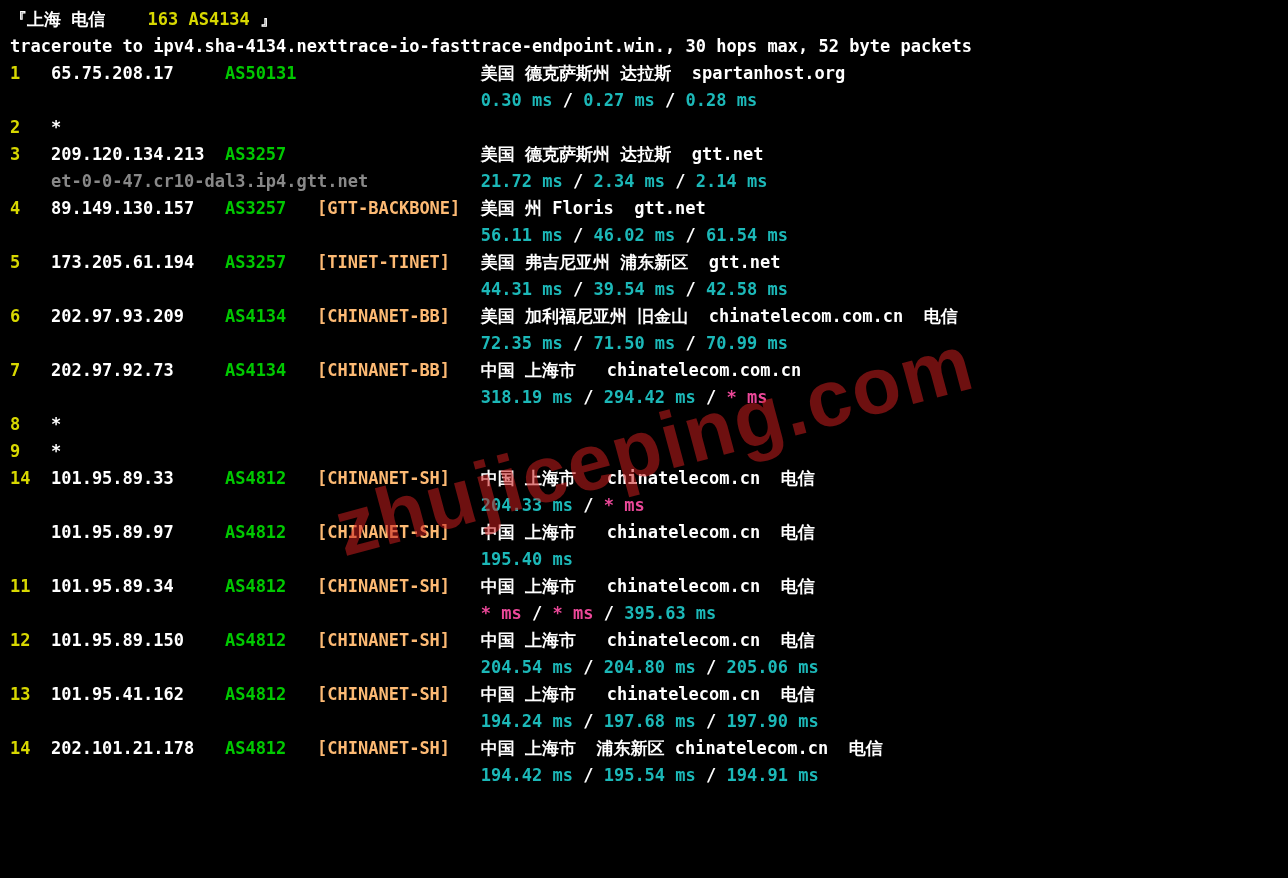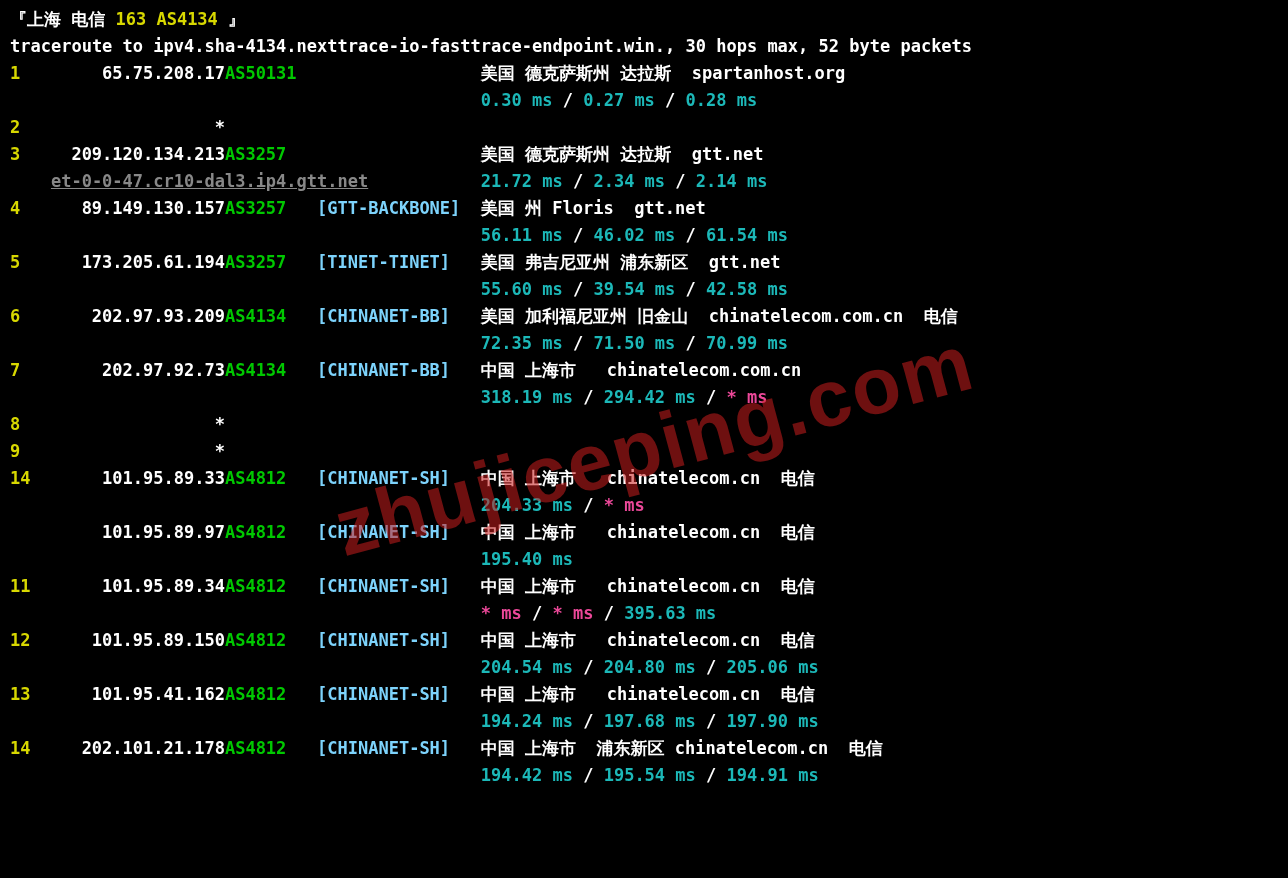--- a/index.html
+++ b/index.html
@@ -16,37 +16,37 @@
     line-height: 27px;
     font-weight: bold;
     color: #fff;
     padding: 6px 10px;
     position: relative;
   }
   .title {
     color: #fff;
     white-space: pre;
   }
-  .title .accent { color: #d8d800; }
+  .title .accent { color: #d8d800; margin-left: 32px; }
   .cmdline {
     color: #fff;
     white-space: pre;
   }
   .hop {
     white-space: pre;
   }
   .col-num   { color: #d8d800; display:inline-block; width: 4ch; }
-  .col-ip    { color: #fff;    display:inline-block; width: 17ch; text-align: right; }
+  .col-ip    { color: #fff;    display:inline-block; width: 17ch; }
   .col-asn   { color: #00c800; display:inline-block; width: 9ch; }
-  .col-tag   { color: #7dd3fc; display:inline-block; width: 16ch; }
+  .col-tag   { color: #fdba74; display:inline-block; width: 16ch; }
   .col-loc   { color: #fff;    display:inline;text-align:right; }
   .rtt-line  { color: #1cb8b8; padding-left: 46ch; }
   .rtt-line .sep { color: #fff; }
   .rtt-line .star { color: #ec4899; }
-  .rdns      { color: #888; padding-left: 4ch; text-decoration: underline; }
+  .rdns      { color: #888; padding-left: 4ch; }
   .star-line .col-ip { color: #fff; }
 
   
   .watermark {
     position: absolute;
     left: 50%; top: 50%;
     transform: translate(-50%, -50%) rotate(-15deg);
     font-family: Arial, sans-serif;
     font-size: 80px;
     font-weight: bold;
@@ -68,21 +68,21 @@
     <div class="rtt-line"><span class="">0.30 ms</span> <span class="sep">/</span> <span class="">0.27 ms</span> <span class="sep">/</span> <span class="">0.28 ms</span></div>
     <div class="hop star-line"><span class="col-num">2</span><span class="col-ip">*</span><span class="col-asn"></span><span class="col-tag"></span><span class="col-loc"></span></div>
     <div class="hop"><span class="col-num">3</span><span class="col-ip">209.120.134.213</span><span class="col-asn">AS3257</span><span class="col-tag"></span><span class="col-loc">美国 德克萨斯州 达拉斯  gtt.net</span></div>
     <div style="position: relative;">
       <div class="rdns" style="position: absolute; left: 0px; top: 0px;">et-0-0-47.cr10-dal3.ip4.gtt.net</div>
       <div class="rtt-line"><span class="">21.72 ms</span> <span class="sep">/</span> <span class="">2.34 ms</span> <span class="sep">/</span> <span class="">2.14 ms</span></div>
     </div>
     <div class="hop"><span class="col-num">4</span><span class="col-ip">89.149.130.157</span><span class="col-asn">AS3257</span><span class="col-tag">[GTT-BACKBONE]</span><span class="col-loc">美国 州 Floris  gtt.net</span></div>
     <div class="rtt-line"><span class="">56.11 ms</span> <span class="sep">/</span> <span class="">46.02 ms</span> <span class="sep">/</span> <span class="">61.54 ms</span></div>
     <div class="hop"><span class="col-num">5</span><span class="col-ip">173.205.61.194</span><span class="col-asn">AS3257</span><span class="col-tag">[TINET-TINET]</span><span class="col-loc">美国 弗吉尼亚州 浦东新区  gtt.net</span></div>
-    <div class="rtt-line"><span class="">55.60 ms</span> <span class="sep">/</span> <span class="">39.54 ms</span> <span class="sep">/</span> <span class="">42.58 ms</span></div>
+    <div class="rtt-line"><span class="">44.31 ms</span> <span class="sep">/</span> <span class="">39.54 ms</span> <span class="sep">/</span> <span class="">42.58 ms</span></div>
     <div class="hop"><span class="col-num">6</span><span class="col-ip">202.97.93.209</span><span class="col-asn">AS4134</span><span class="col-tag">[CHINANET-BB]</span><span class="col-loc">美国 加利福尼亚州 旧金山  chinatelecom.com.cn  电信</span></div>
     <div class="rtt-line"><span class="">72.35 ms</span> <span class="sep">/</span> <span class="">71.50 ms</span> <span class="sep">/</span> <span class="">70.99 ms</span></div>
     <div class="hop"><span class="col-num">7</span><span class="col-ip">202.97.92.73</span><span class="col-asn">AS4134</span><span class="col-tag">[CHINANET-BB]</span><span class="col-loc">中国 上海市   chinatelecom.com.cn</span></div>
     <div class="rtt-line"><span class="">318.19 ms</span> <span class="sep">/</span> <span class="">294.42 ms</span> <span class="sep">/</span> <span class="star">* ms</span></div>
     <div class="hop star-line"><span class="col-num">8</span><span class="col-ip">*</span><span class="col-asn"></span><span class="col-tag"></span><span class="col-loc"></span></div>
     <div class="hop star-line"><span class="col-num">9</span><span class="col-ip">*</span><span class="col-asn"></span><span class="col-tag"></span><span class="col-loc"></span></div>
     <div class="hop"><span class="col-num">14</span><span class="col-ip">101.95.89.33</span><span class="col-asn">AS4812</span><span class="col-tag">[CHINANET-SH]</span><span class="col-loc">中国 上海市   chinatelecom.cn  电信</span></div>
     <div class="rtt-line"><span class="">204.33 ms</span> <span class="sep">/</span> <span class="star">* ms</span></div>
     <div class="hop"><span class="col-num"></span><span class="col-ip">101.95.89.97</span><span class="col-asn">AS4812</span><span class="col-tag">[CHINANET-SH]</span><span class="col-loc">中国 上海市   chinatelecom.cn  电信</span></div>
     <div class="rtt-line"><span class="">195.40 ms</span></div>

